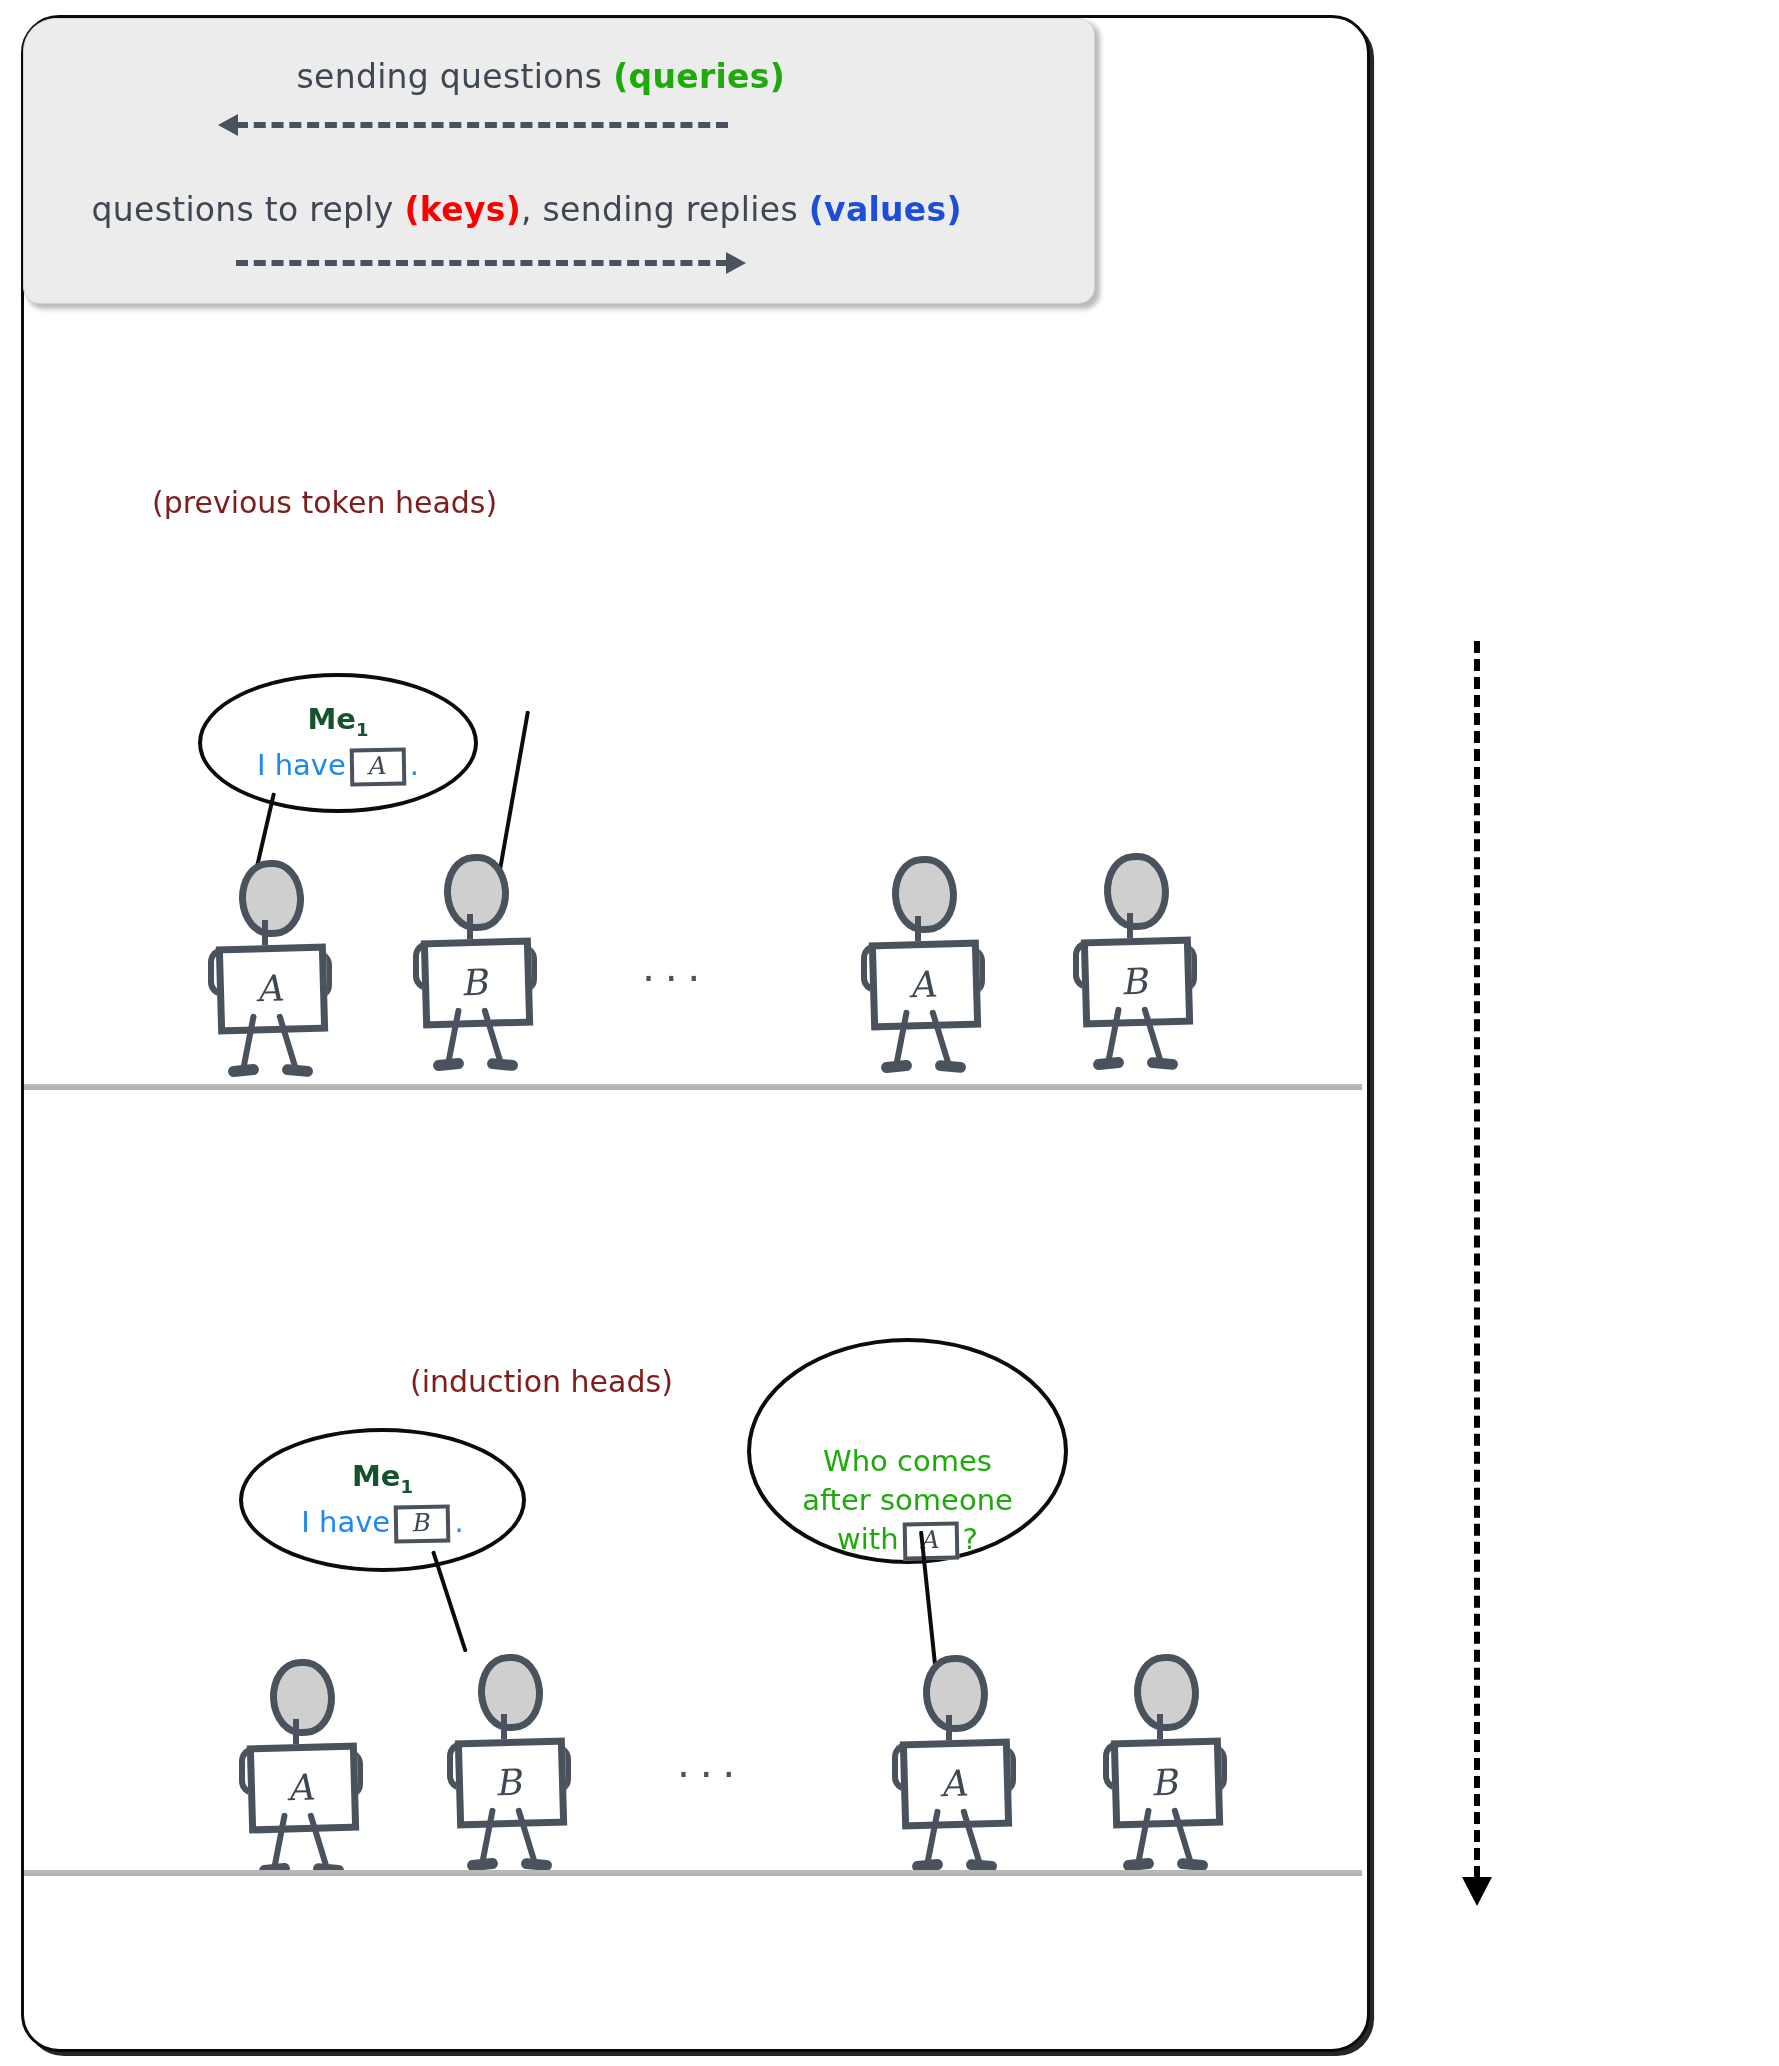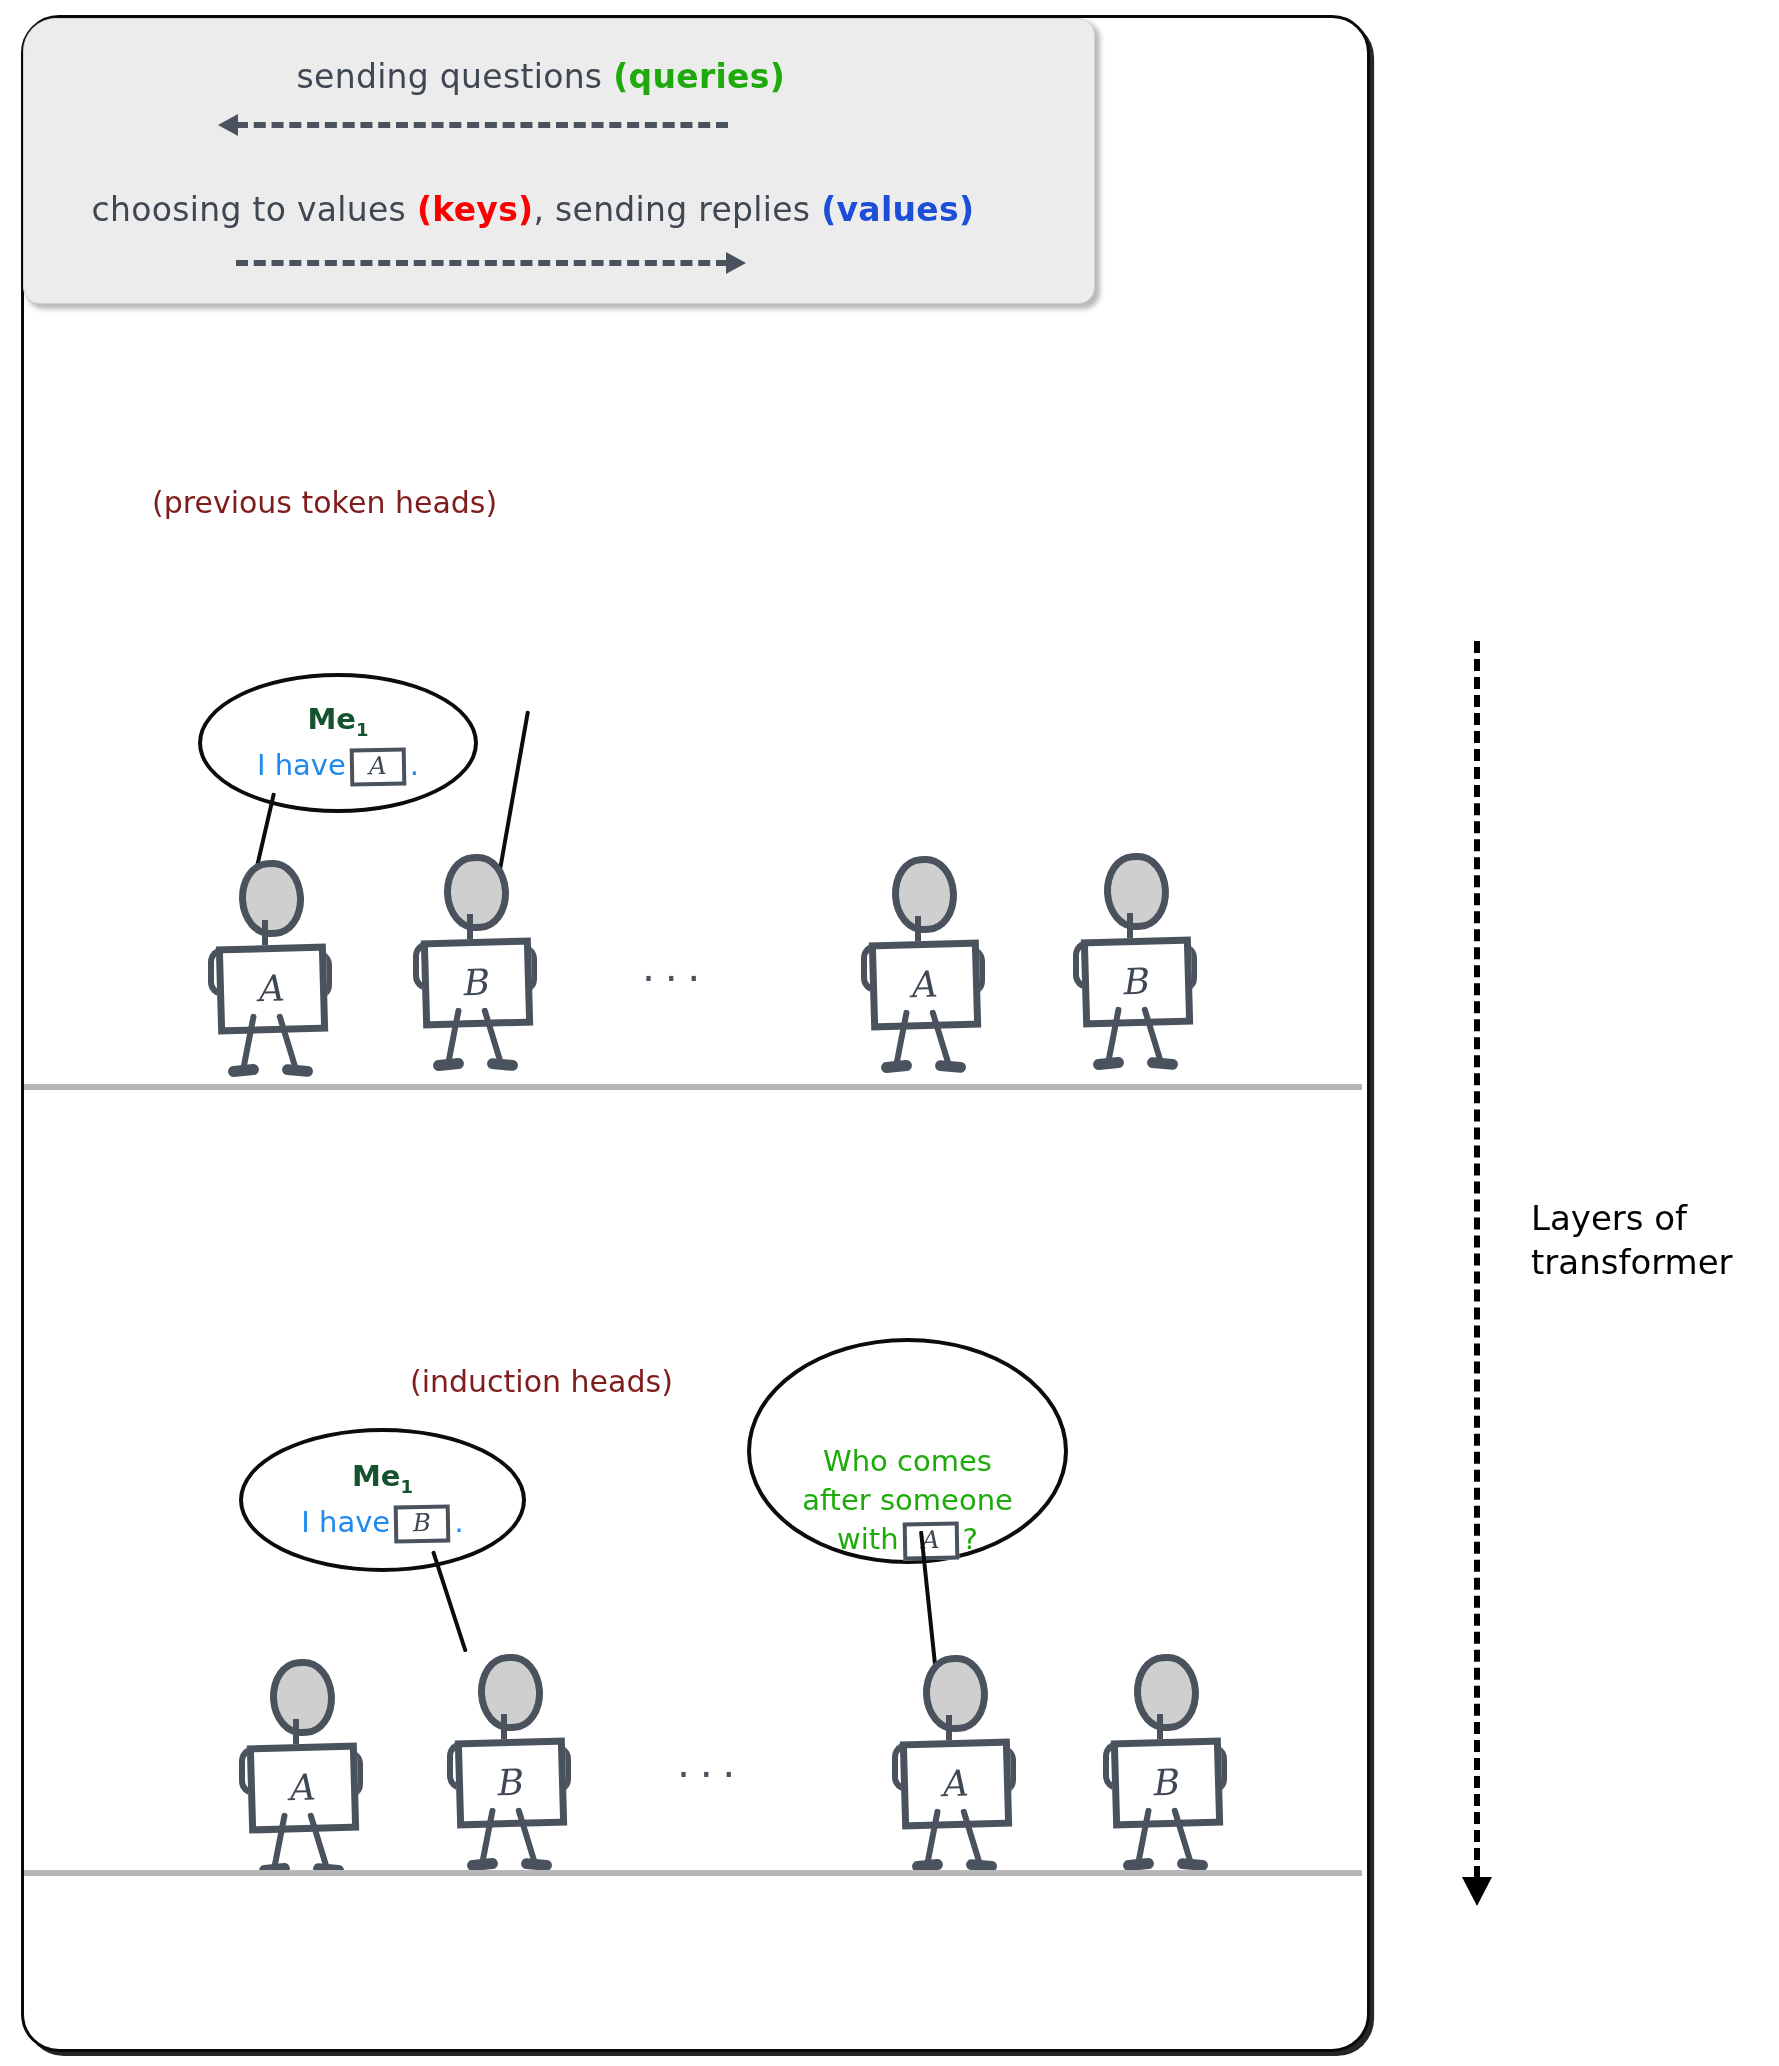--- a/index.html
+++ b/index.html
@@ -159,21 +159,21 @@
       <span>sending questions</span>
       <span class="accent g">(queries)</span>
     </div>
 
     <div class="dash-arrow arrow-q">
       <div class="bar"></div>
       <div class="head left"></div>
     </div>
 
     <div class="legend-line l2">
-      <span>choosing to values</span>
+      <span>questions to reply</span>
       <span class="accent r">(keys)</span><span>, sending replies</span>
       <span class="accent b">(values)</span>
     </div>
 
     <div class="dash-arrow arrow-kv">
       <div class="bar"></div>
       <div class="head right"></div>
     </div>
   </div>
 
@@ -325,19 +325,15 @@
     <div class="foot footA"></div>
     <div class="foot footB"></div>
   </div>
 
   <div class="divider d2"></div>
 
   <div class="layers-axis">
     <div class="axis-line"></div>
     <div class="axis-head"></div>
   </div>
-  <div class="layers-label">
-    <div>Layers of</div>
-    <div>transformer</div>
-  </div>
 
 </div>
 
 
 </body></html>

